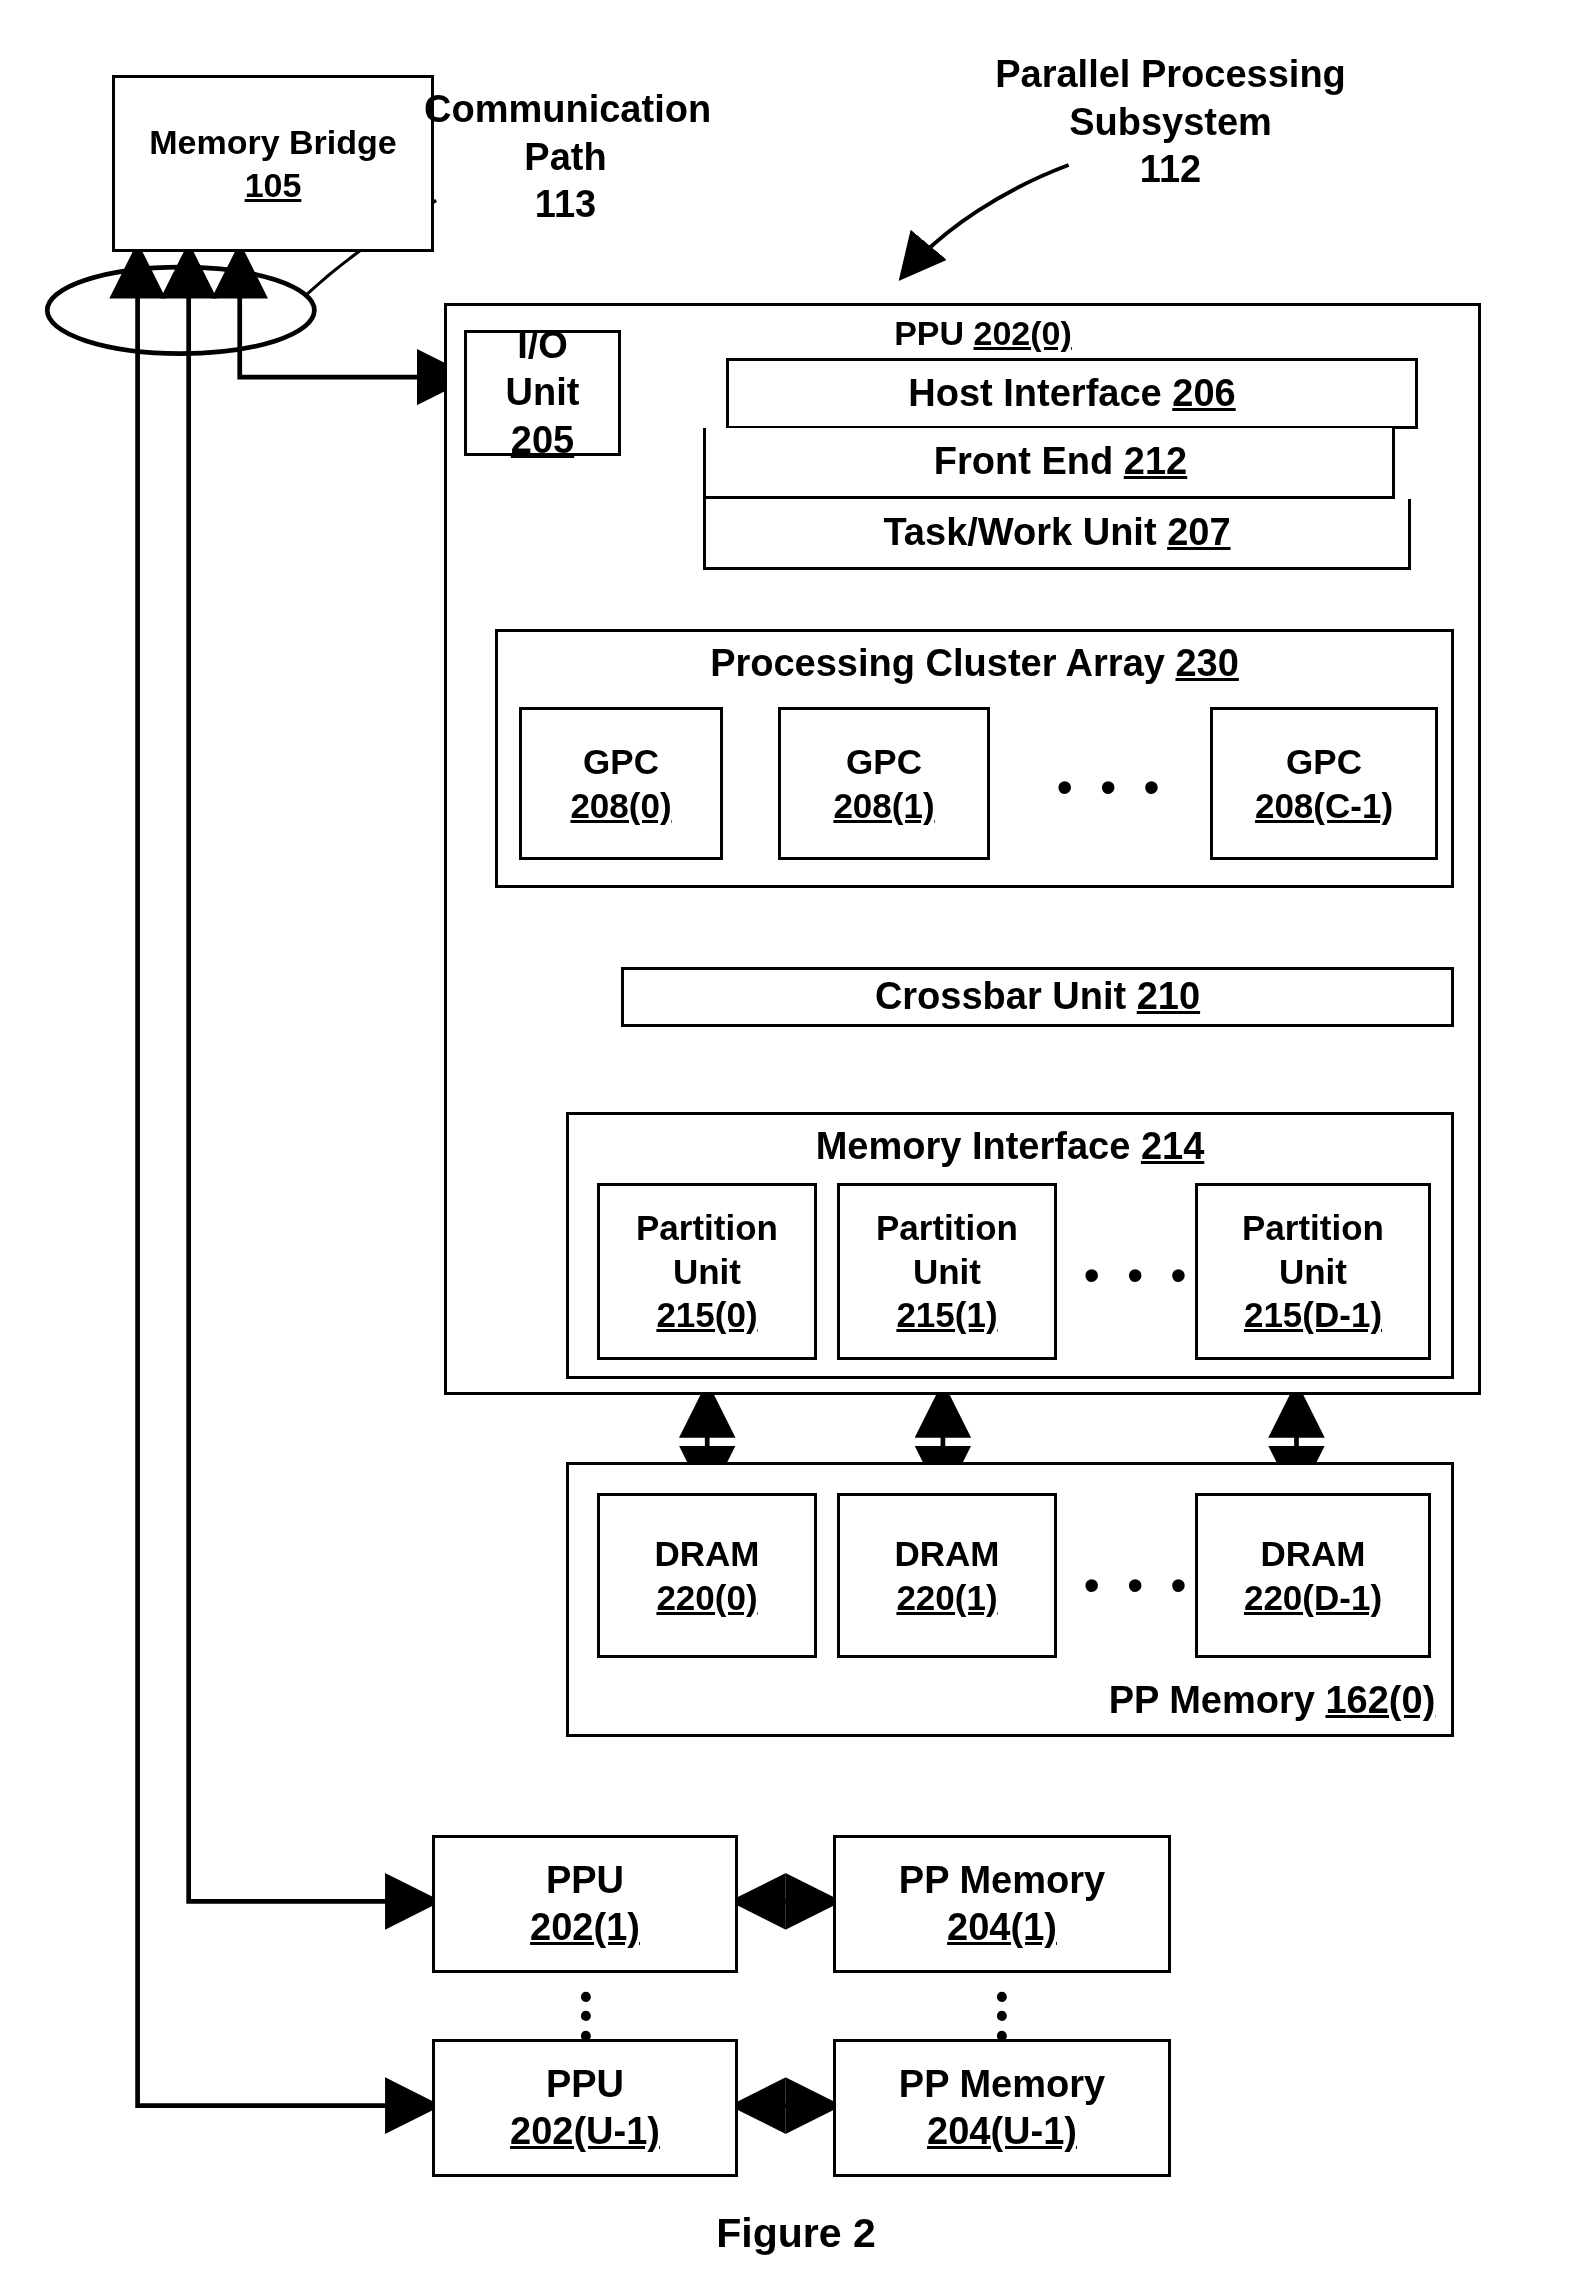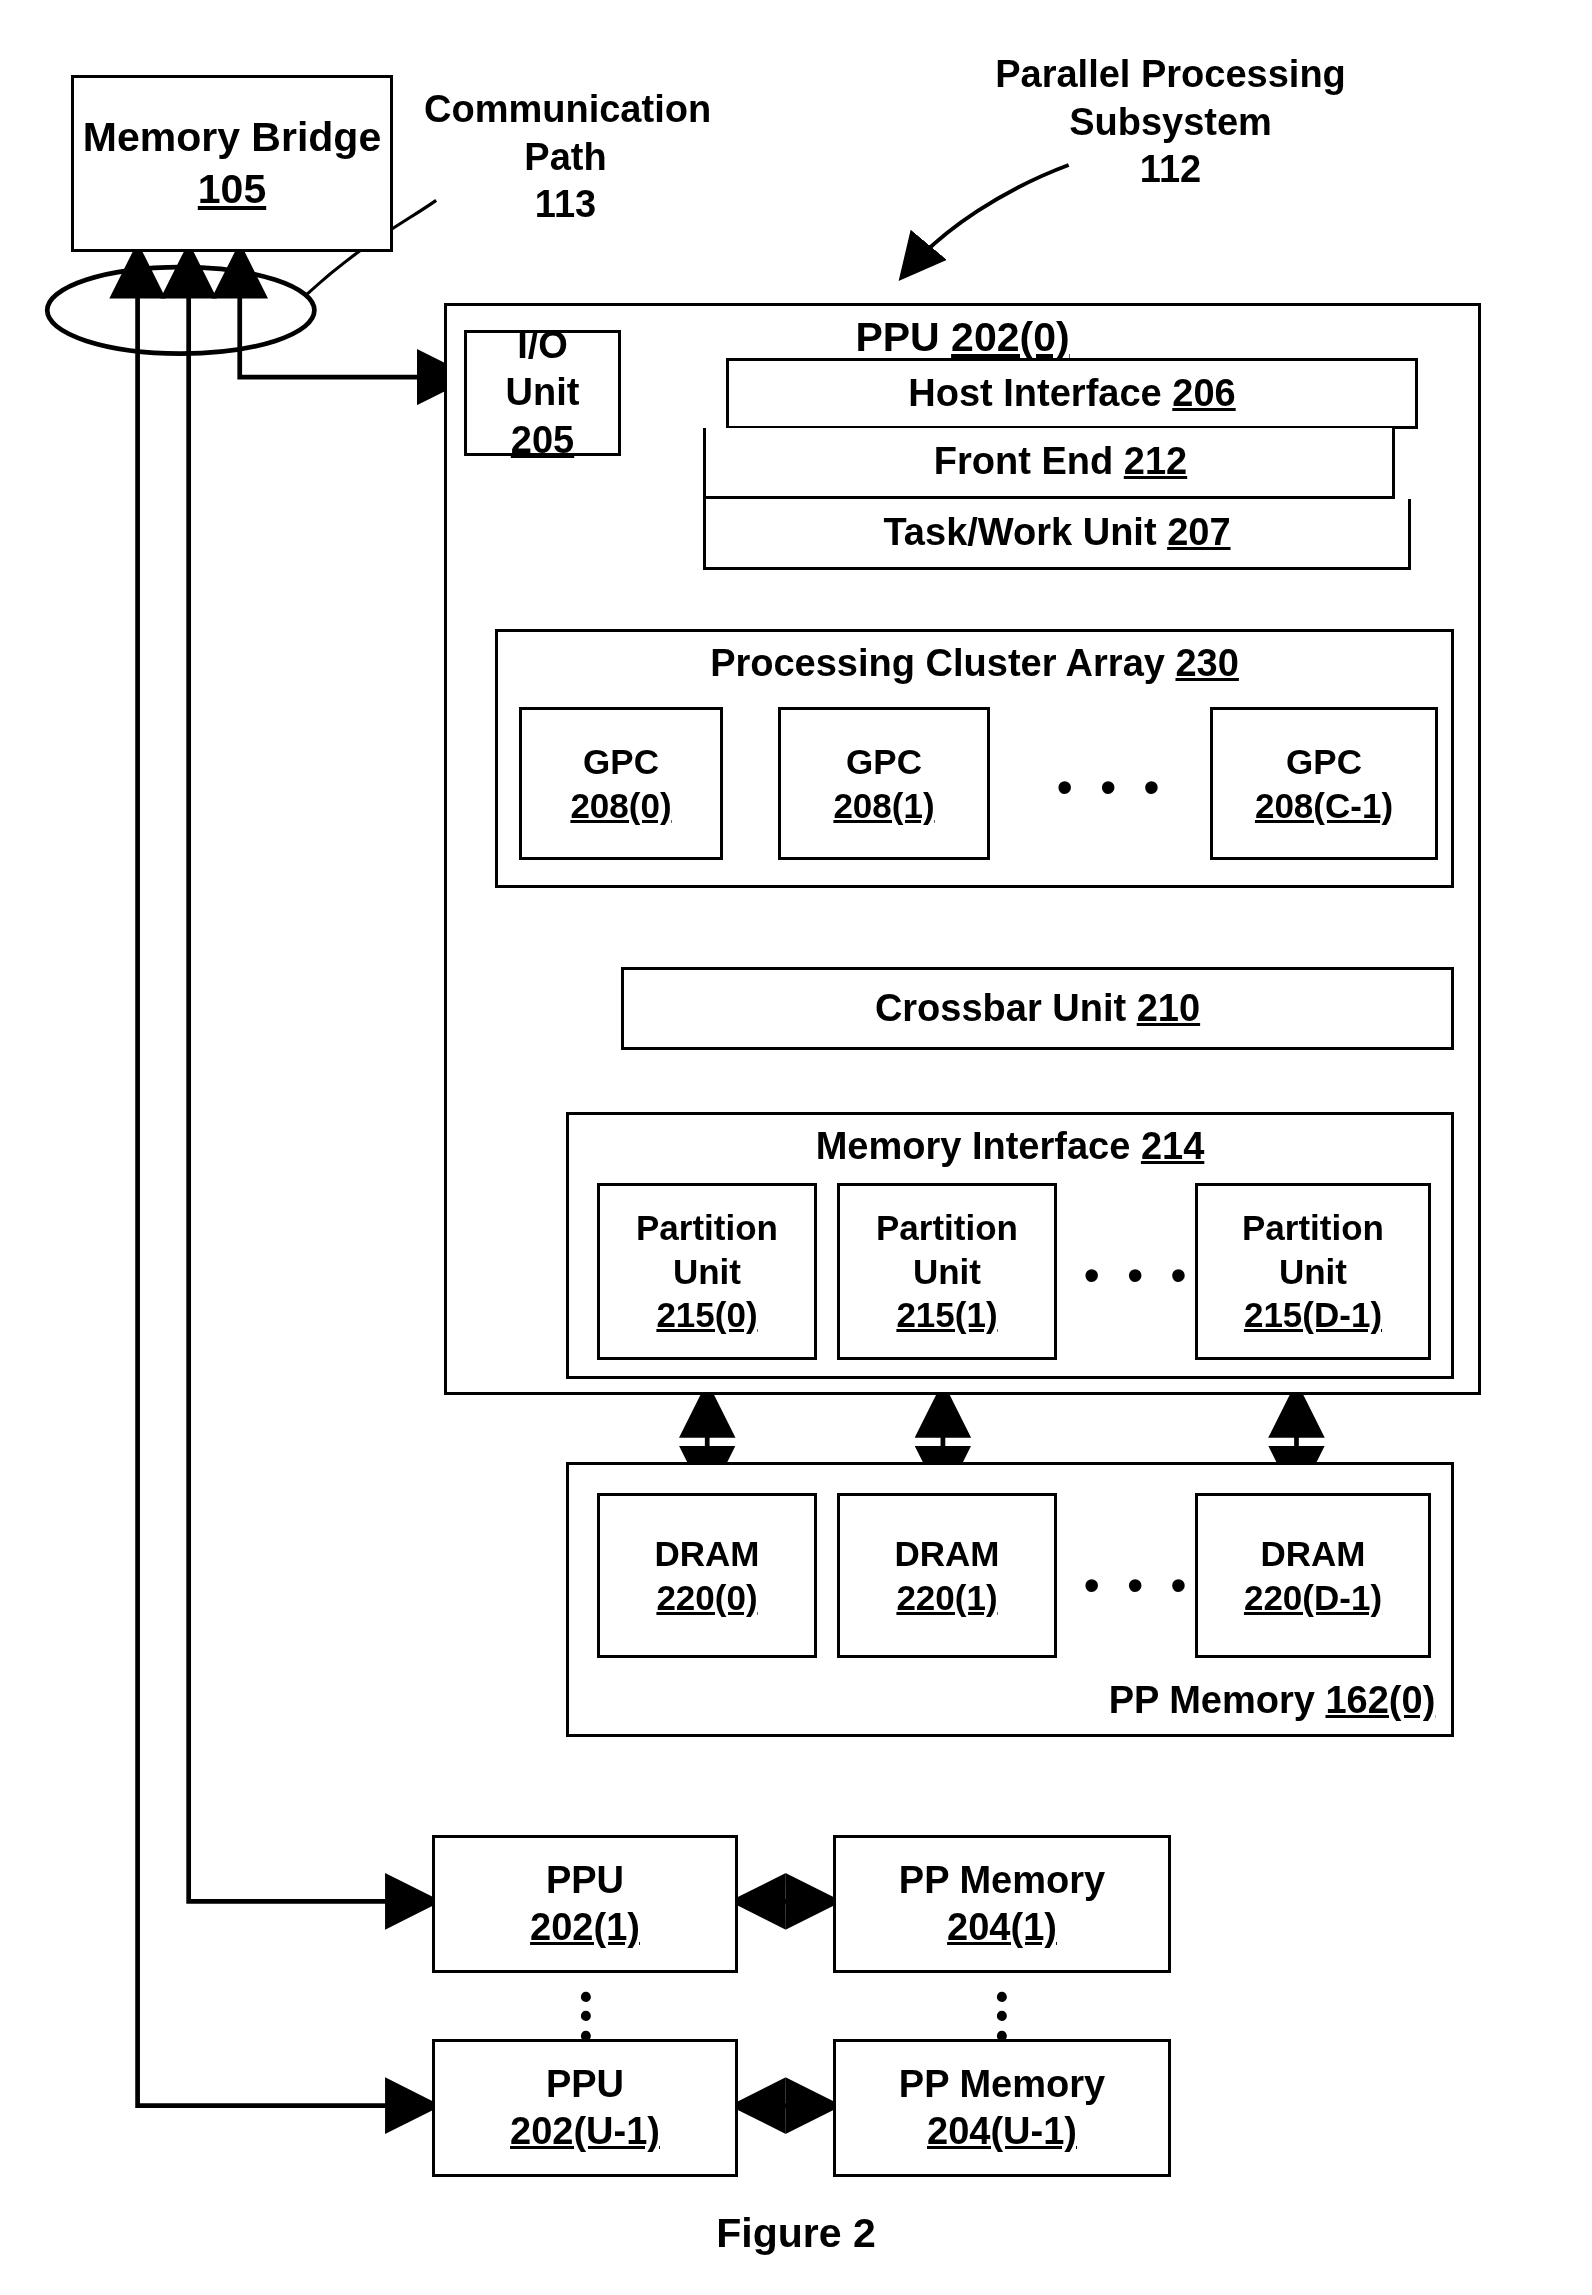--- a/index.html
+++ b/index.html
@@ -26,21 +26,21 @@
     font-weight: bold;
   }
   .label {
     position: absolute;
     text-align: center;
     font-weight: bold;
   }
   .u { text-decoration: underline; }
   .t44 { font-size: 35px; line-height: 1.25; }
   .t48 { font-size: 38px; line-height: 1.25; }
-  .t50 { font-size: 41px; line-height: 1.25; }
+  .t50 { font-size: 34px; line-height: 1.25; margin-left: 41px; }
   .t52 { font-size: 41px; line-height: 1.25; }
   svg.conn {
     position: absolute;
     left: 0; top: 0;
     width: 1592px; height: 2295px;
     pointer-events: none;
   }
   .ellipsis {
     position: absolute;
     font-size: 44px;
@@ -171,21 +171,21 @@
   <div class="box t44" style="left:778px; top:707px; width:212px; height:153px;">
     <span>GPC</span>
     <span class="u">208(1)</span>
   </div>
   <div class="ellipsis" style="left:1057px; top:762px;">• • •</div>
   <div class="box t44" style="left:1210px; top:707px; width:228px; height:153px;">
     <span>GPC</span>
     <span class="u">208(C-1)</span>
   </div>
 
-  <div class="box t48" style="left:621px; top:967px; width:833px; height:83px;">
+  <div class="box t48" style="left:621px; top:967px; width:833px; height:60px;">
     <div>
       <span>Crossbar Unit</span>
       <span class="u">210</span>
     </div>
   </div>
 
   <div class="box" style="left:566px; top:1112px; width:888px; height:267px; justify-content:flex-start;">
     <div class="label t48" style="position:absolute; left:0; right:0; top:7.9px; text-align:center;">
       <span>Memory Interface</span>
       <span class="u">214</span>

